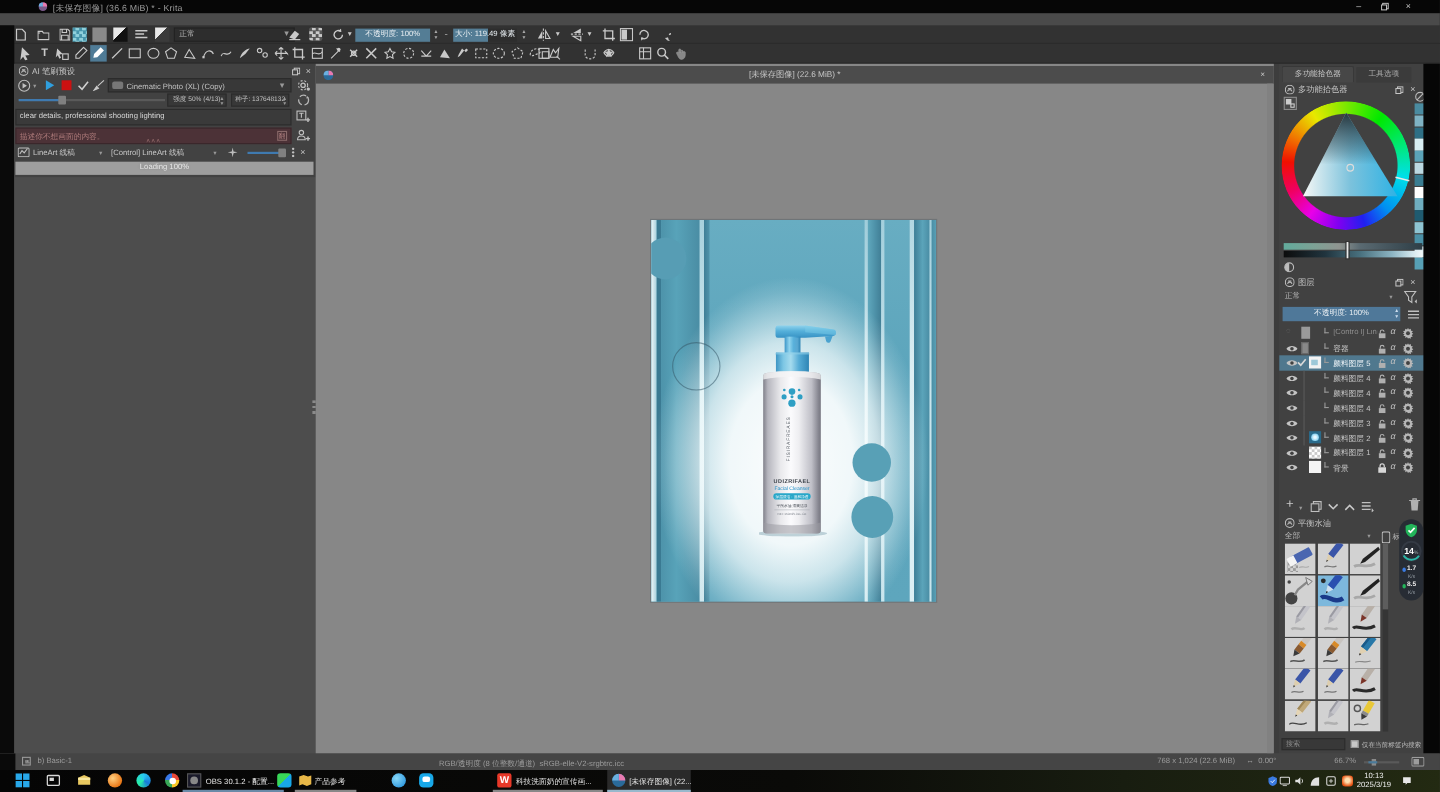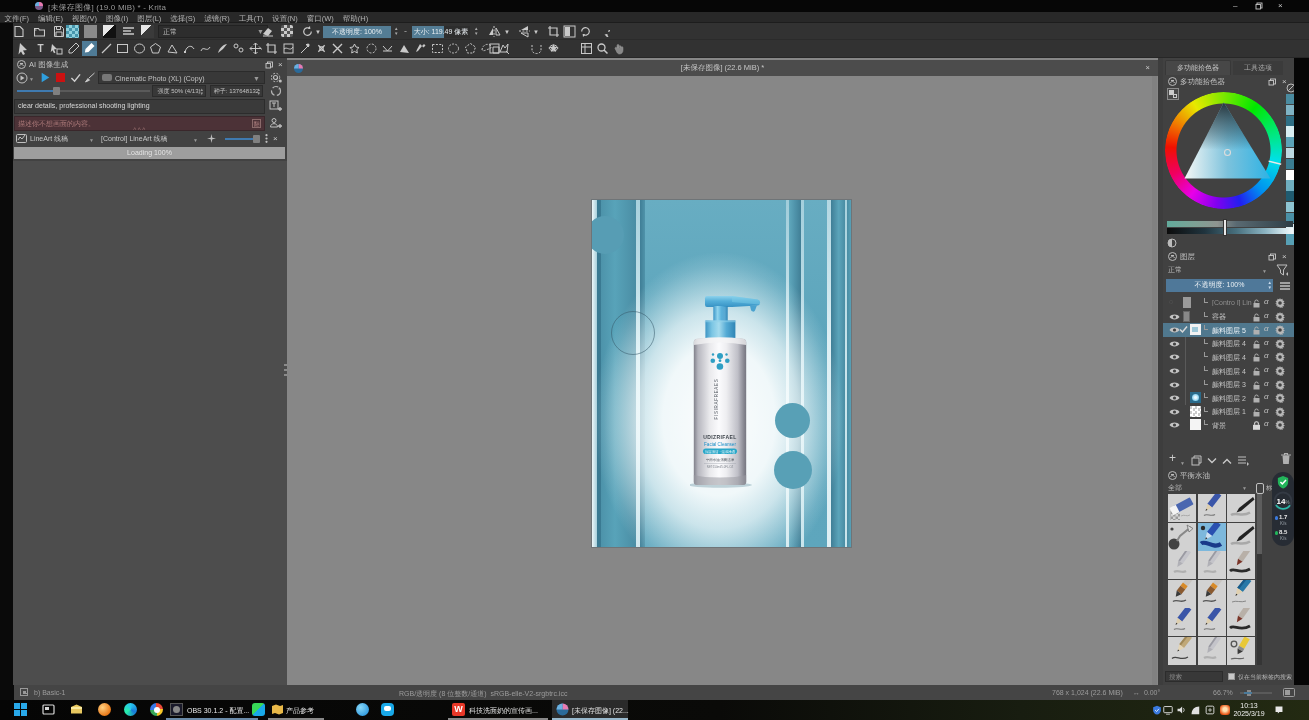--- a/index.html
+++ b/index.html
@@ -36,29 +36,28 @@
 .tlabel{position:absolute;top:6px;color:#e2e2e2;font-size:7px;white-space:nowrap}
 </style></head>
 <body>
 <div id="root">
 <div class="abs" id="titlebar">
   <svg class="abs" style="left:35px;top:2px" width="8" height="8" viewBox="0 0 8 8">
         <circle cx="4" cy="4" r="4" fill="#7a5a8a"></circle>
         <path d="M4 0A4 4 0 0 1 8 4L4 4Z" fill="#e87ab0"></path>
         <path d="M0 4A4 4 0 0 1 4 0L4 4Z" fill="#6ab0e0"></path>
       </svg>
-  <span class="t">[未保存图像] (19.0 MiB) * - Krita</span>
+  <span class="t">[未保存图像] (36.6 MiB) * - Krita</span>
   <span class="winbtn" style="left:1233px">–</span>
   <svg class="abs" style="left:1255px;top:2px" width="8" height="8" viewBox="0 0 8 8">
         <rect x="2" y="1" width="5" height="5" fill="none" stroke="#c8c8c8" stroke-width=".9"></rect>
         <rect x="1" y="2.5" width="4.5" height="4.5" fill="#060606" stroke="#c8c8c8" stroke-width=".9"></rect>
       </svg>
   <span class="winbtn" style="left:1278px">×</span>
 </div>
-<div class="abs" id="menubar"><span>文件(F)</span><span>编辑(E)</span><span>视图(V)</span><span>图像(I)</span><span>图层(L)</span><span>选择(S)</span><span>滤镜(R)</span><span>工具(T)</span><span>设置(N)</span><span>窗口(W)</span><span>帮助(H)</span></div>
 <div class="abs" id="tb1">
  <svg class="abs" style="left:14px;top:3px" width="10" height="11" viewBox="0 0 10 11">
         <path d="M1 .5h5l3 3v7h-8z" fill="none" stroke="#c9c9c9" stroke-width="1.1"></path>
       </svg>
  <svg class="abs" style="left:34px;top:3px" width="11" height="11" viewBox="0 0 11 11">
         <path d="M.5 2.5h4l1 1.5h5v6h-10zM.5 4h2" fill="none" stroke="#c9c9c9" stroke-width="1.1"></path>
       </svg>
  <svg class="abs" style="left:54px;top:3px" width="10" height="11" viewBox="0 0 10 11">
         <path d="M.5 .5h7l2 2v8h-9zM2.5 .5v3h4v-3M2 10v-4h6v4" fill="none" stroke="#c9c9c9" stroke-width="1"></path>
       </svg>
@@ -236,21 +235,21 @@
         <path d="M4 6V3.5a1 1 0 0 1 2 0V6m0-1.5a1 1 0 0 1 2 .5v1m0-.5a1 1 0 0 1 2 .5V8c0 2.5-1.5 4-3.5 4S4 10.5 3 8.5L2 6.5a.9.9 0 0 1 1.6-.8z" fill="#888" stroke="#999" stroke-width=".5"></path>
       </svg>
 </div>
 <div class="abs" id="lstrip"></div>
 <div class="abs" id="ldock">
  <div class="abs" style="left:0;top:0;width:274px;height:103px;background:#424242"></div>
  <svg class="abs" style="left:4px;top:2px" width="9" height="9" viewBox="0 0 9 9">
         <circle cx="4.5" cy="4.5" r="4" fill="none" stroke="#bbb"></circle>
         <path d="M2.5 6c.5-2 3.5-2 4 0M3 3.5h3" stroke="#bbb" fill="none"></path>
       </svg>
- <span class="dockhead" style="left:16px;top:2px">AI 图像生成</span>
+ <span class="dockhead" style="left:16px;top:2px">AI 笔刷预设</span>
  <svg class="abs" style="left:252px;top:3px" width="8" height="8" viewBox="0 0 8 8">
         <rect x="2.5" y="1" width="5" height="5" fill="none" stroke="#c9c9c9" stroke-width=".9"></rect>
         <rect x="1" y="2.5" width="4.5" height="4.5" fill="#424242" stroke="#c9c9c9" stroke-width=".9"></rect>
       </svg>
       <span class="ic" style="left:265px;top:1px;font-size:8px">×</span>
  <svg class="abs" style="left:3px;top:14px" width="12" height="12" viewBox="0 0 12 12">
         <circle cx="6" cy="6" r="5" fill="none" stroke="#c0c0c0"></circle>
         <path d="M4.5 3.5L8.5 6l-4 2.5z" fill="#c0c0c0"></path>
       </svg>
  <span class="ic" style="left:16px;top:15px;font-size:5px;color:#999">▼</span>

